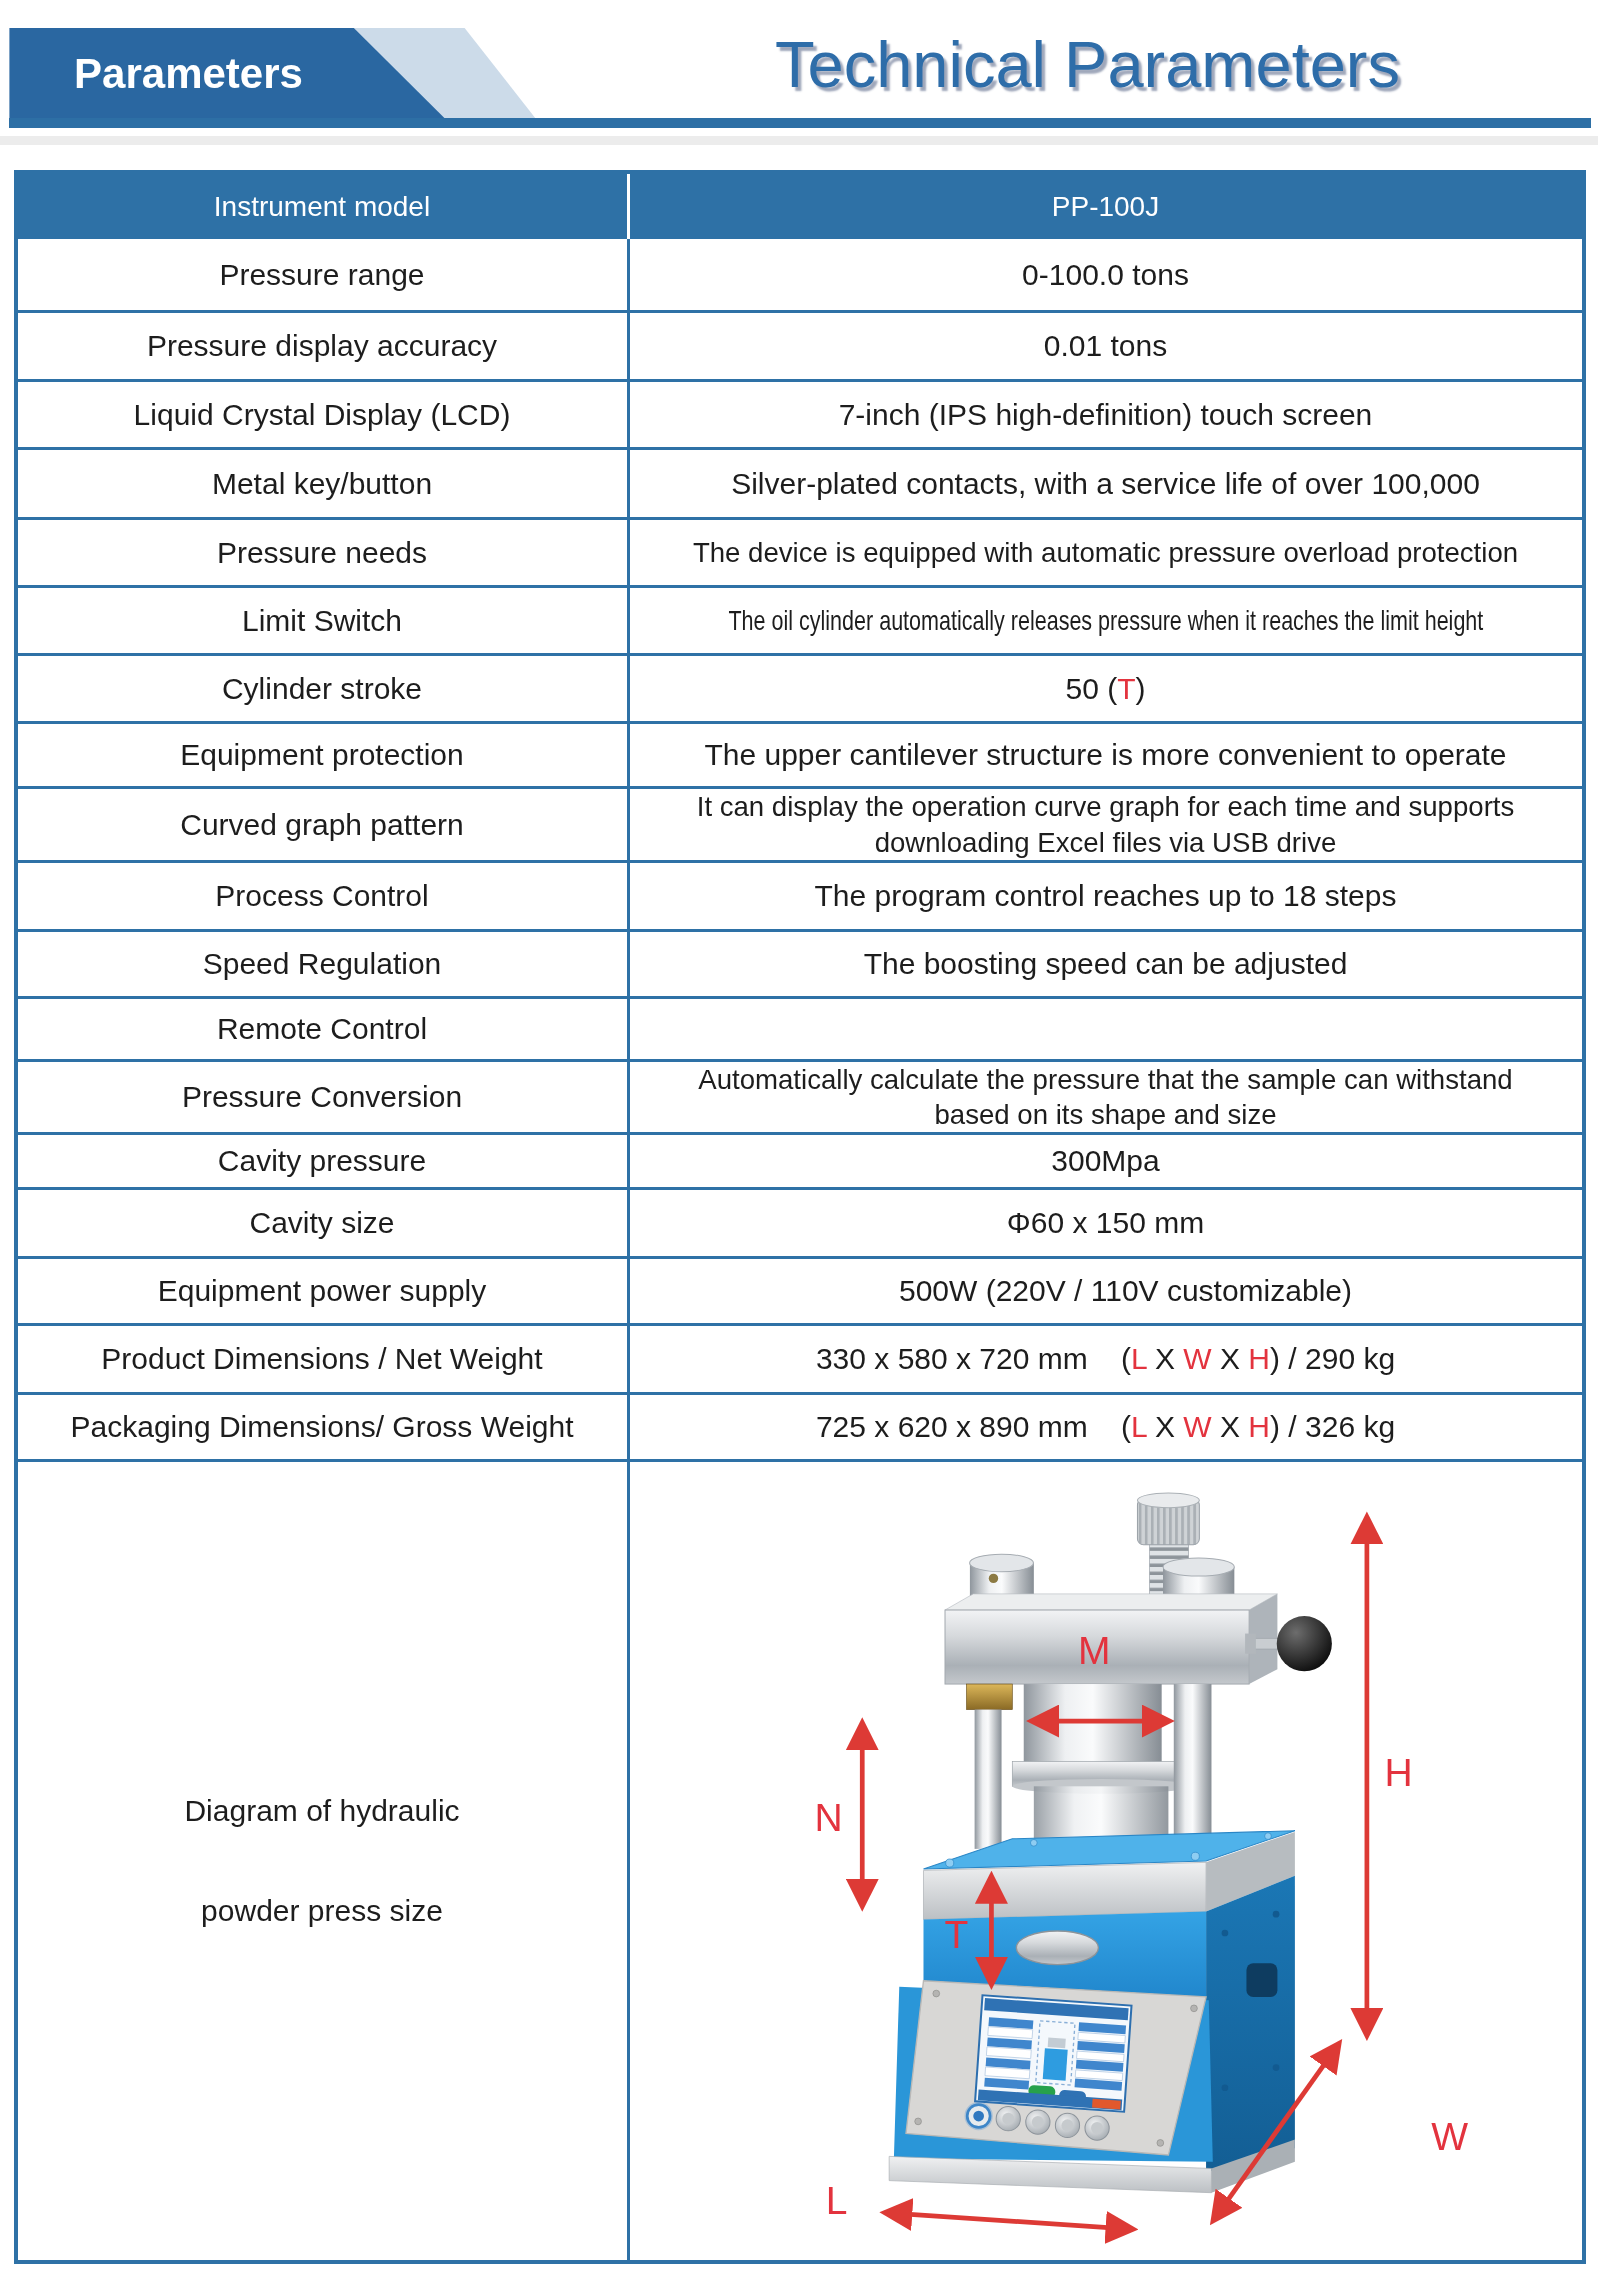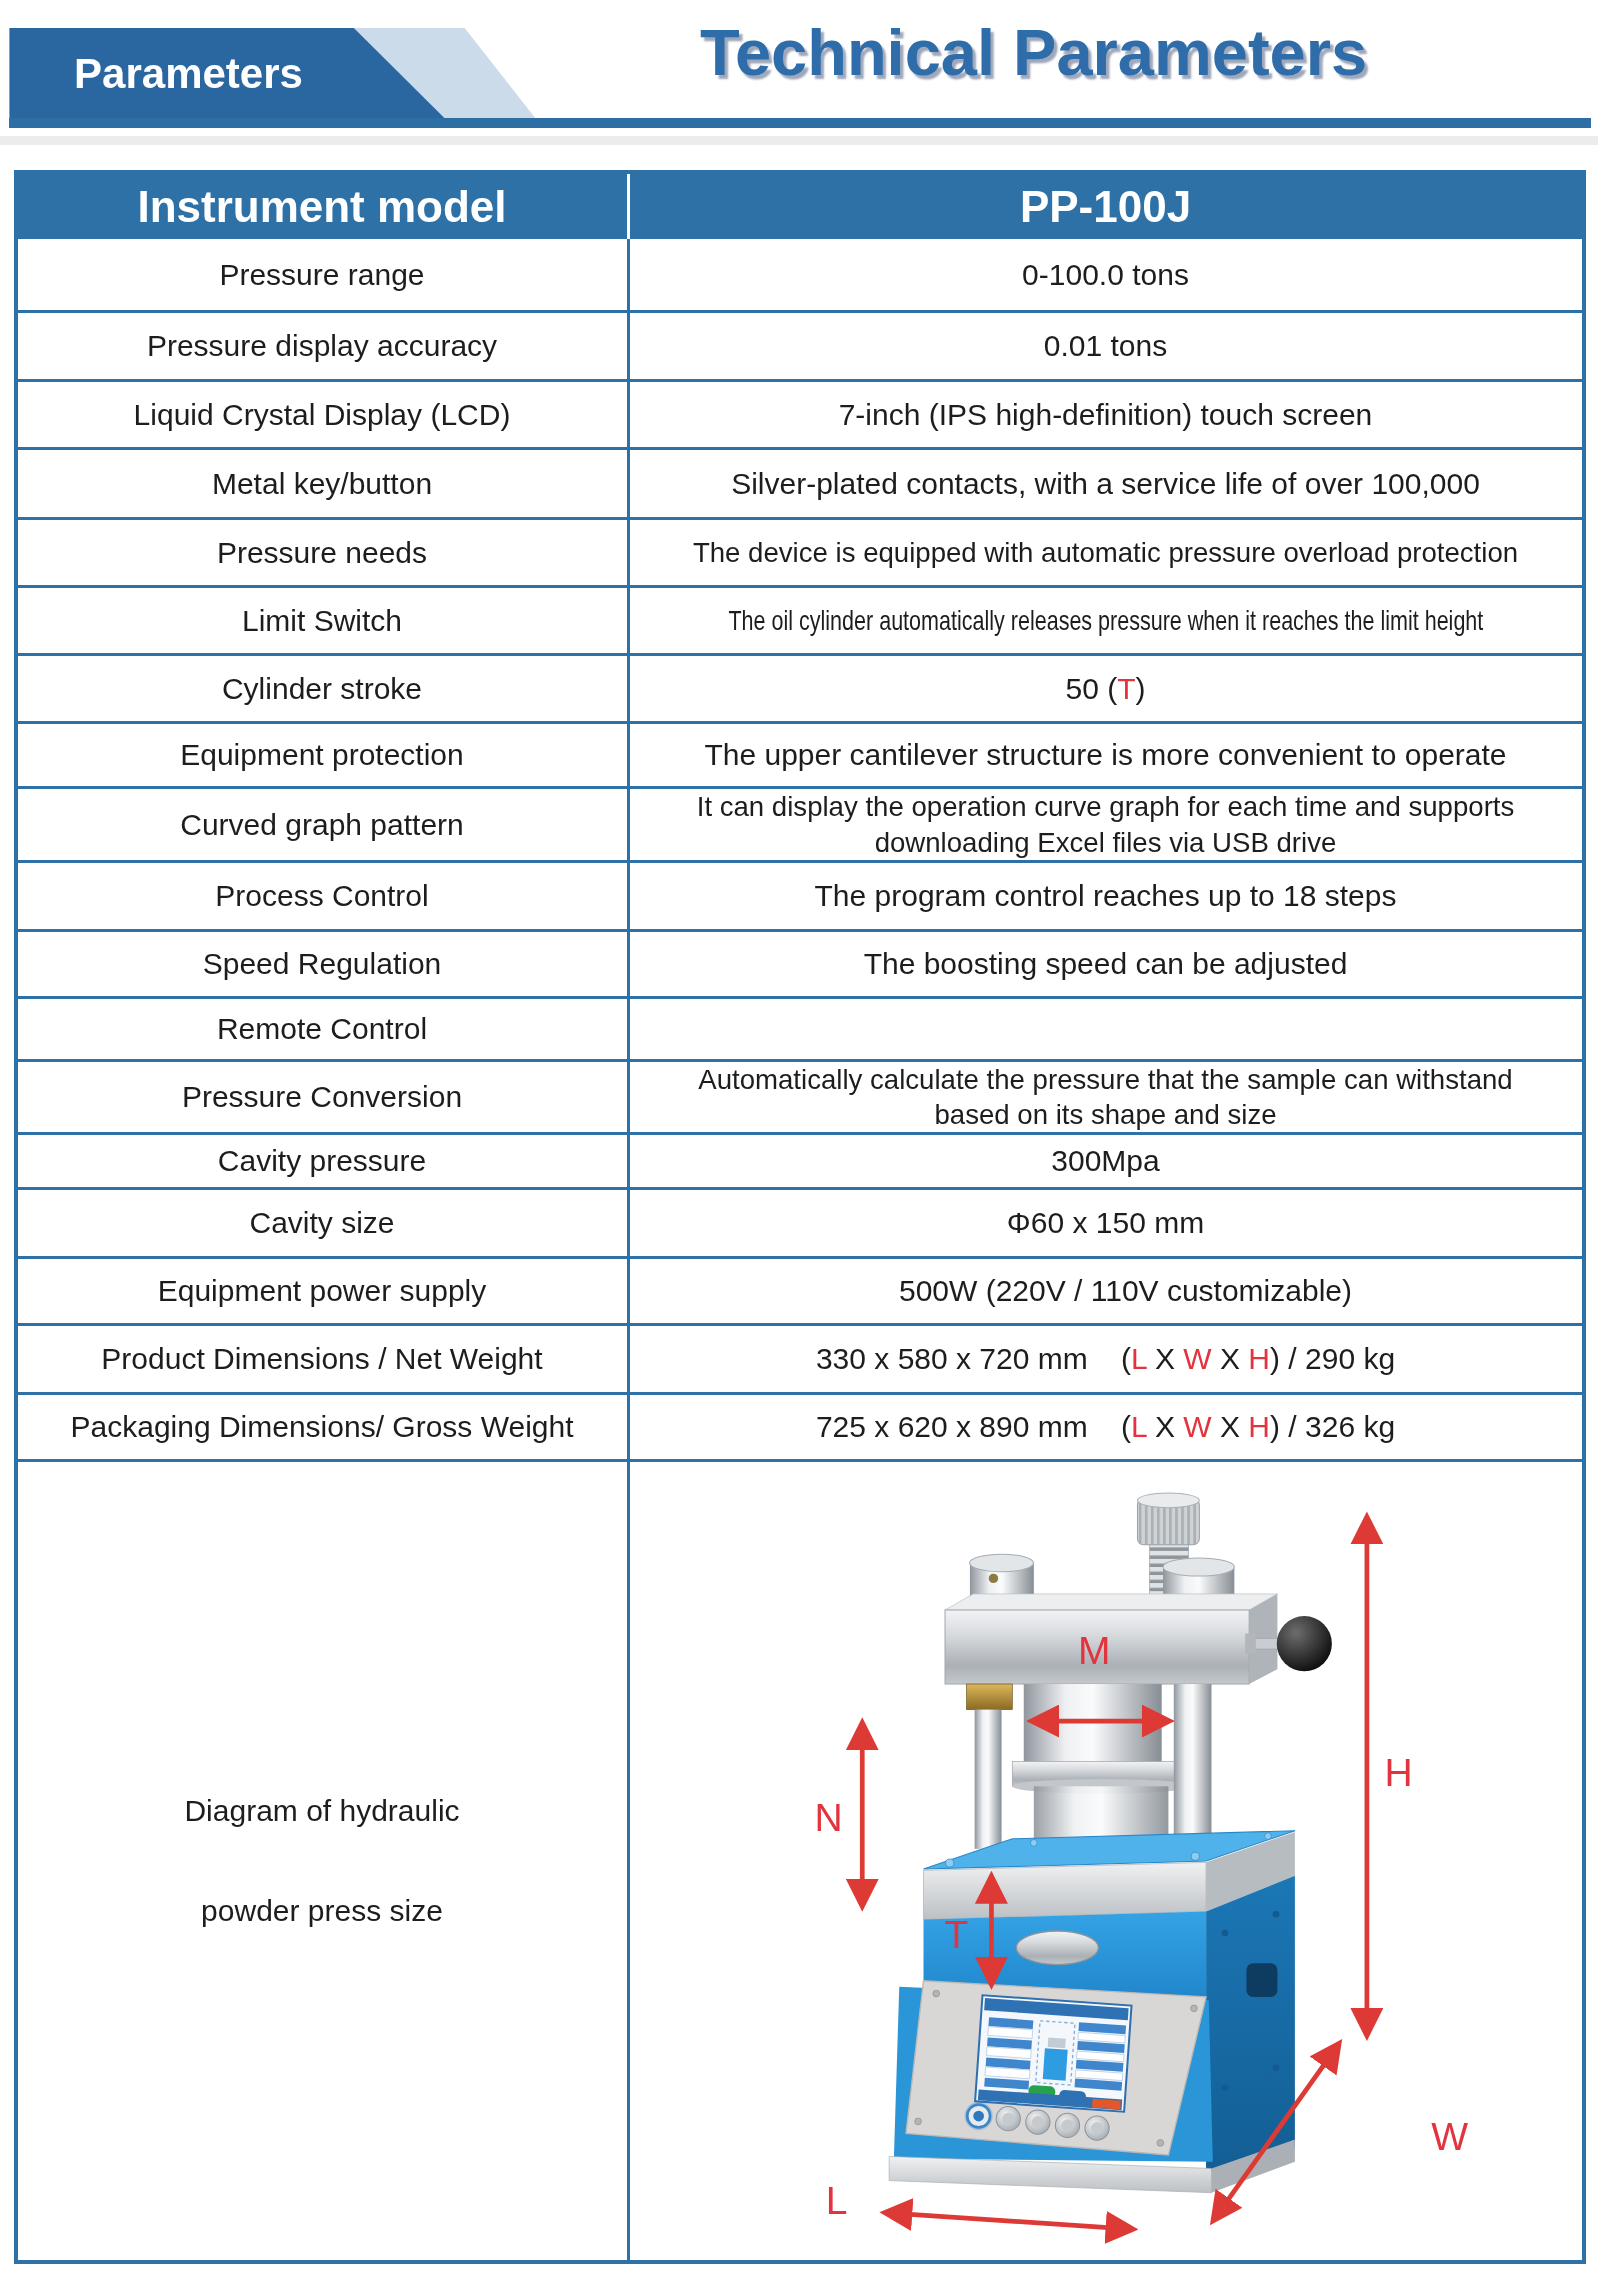--- a/index.html
+++ b/index.html
@@ -10,34 +10,34 @@
   
   .banner-light{position:absolute;left:353px;top:28px;width:183px;height:91px;
     background:#ccdbe9;clip-path:polygon(0 0,61% 0,100% 100%,39% 100%);}
   .banner-dark{position:absolute;left:9.4px;top:28px;width:436px;height:91px;
     background:#2a67a1;clip-path:polygon(0 0,79% 0,100% 100%,0 100%);}
   .banner-label{position:absolute;left:27px;top:28px;width:323px;height:91px;
     display:flex;align-items:center;justify-content:center;
     color:#fff;font-size:42px;font-weight:700;letter-spacing:0;}
   .banner-bar{position:absolute;left:9.4px;top:118px;width:1582px;height:10px;background:#2d6fa5;}
   .banner-shadow{position:absolute;left:0;top:136px;width:1599px;height:9.4px;background:#ececec;}
-  .page-title{position:absolute;left:700px;top:15px;width:700px;text-align:left;
-    font-size:65px;font-weight:700;color:#2e6da9;letter-spacing:0px;
+  .page-title{position:absolute;left:700px;top:27px;width:700px;text-align:right;
+    font-size:65px;font-weight:400;color:#2e6da9;letter-spacing:0px;
     text-shadow:3.4px 4px 2px rgba(26,46,90,.42);}
   
   .spec-table{position:absolute;left:13.5px;top:170px;width:1572px;
     border:4px solid #2e71a6;box-sizing:border-box;background:#fff;}
   .row{display:flex;border-top:3.4px solid #2e71a6;box-sizing:border-box;}
   .row:first-child{border-top:none;}
   .cell{display:flex;align-items:center;justify-content:center;box-sizing:border-box;text-align:center;}
   .cl{width:612px;border-right:3.4px solid #2e71a6;flex:none;}
   .cr{flex:1;overflow:hidden;}
   .row-header{height:65px;background:#2e71a6;color:#fff;}
   .row-header .cl{border-right-color:#ffffff;}
-  .row-header .cell{font-size:44px;font-weight:700;}
+  .row-header .cell{font-size:28px;font-weight:400;}
   .label{font-size:30px;}
   .val{font-size:30px;white-space:pre-wrap;}
   .val.shrink{font-size:27.6px;}
   .val.two{font-size:27.6px;line-height:1.28;max-width:895px;display:inline-block;}
   .val.condensed{font-size:27.6px;white-space:nowrap;transform:scaleX(.78);display:inline-block;}
   .red{color:#e3333e;}
   .diagram-label-cell{flex-direction:column;gap:66px;font-size:30px;}
   .diagram-cell{position:relative;padding:0;}
   svg.press{position:absolute;left:0;top:0;}
 </style>

